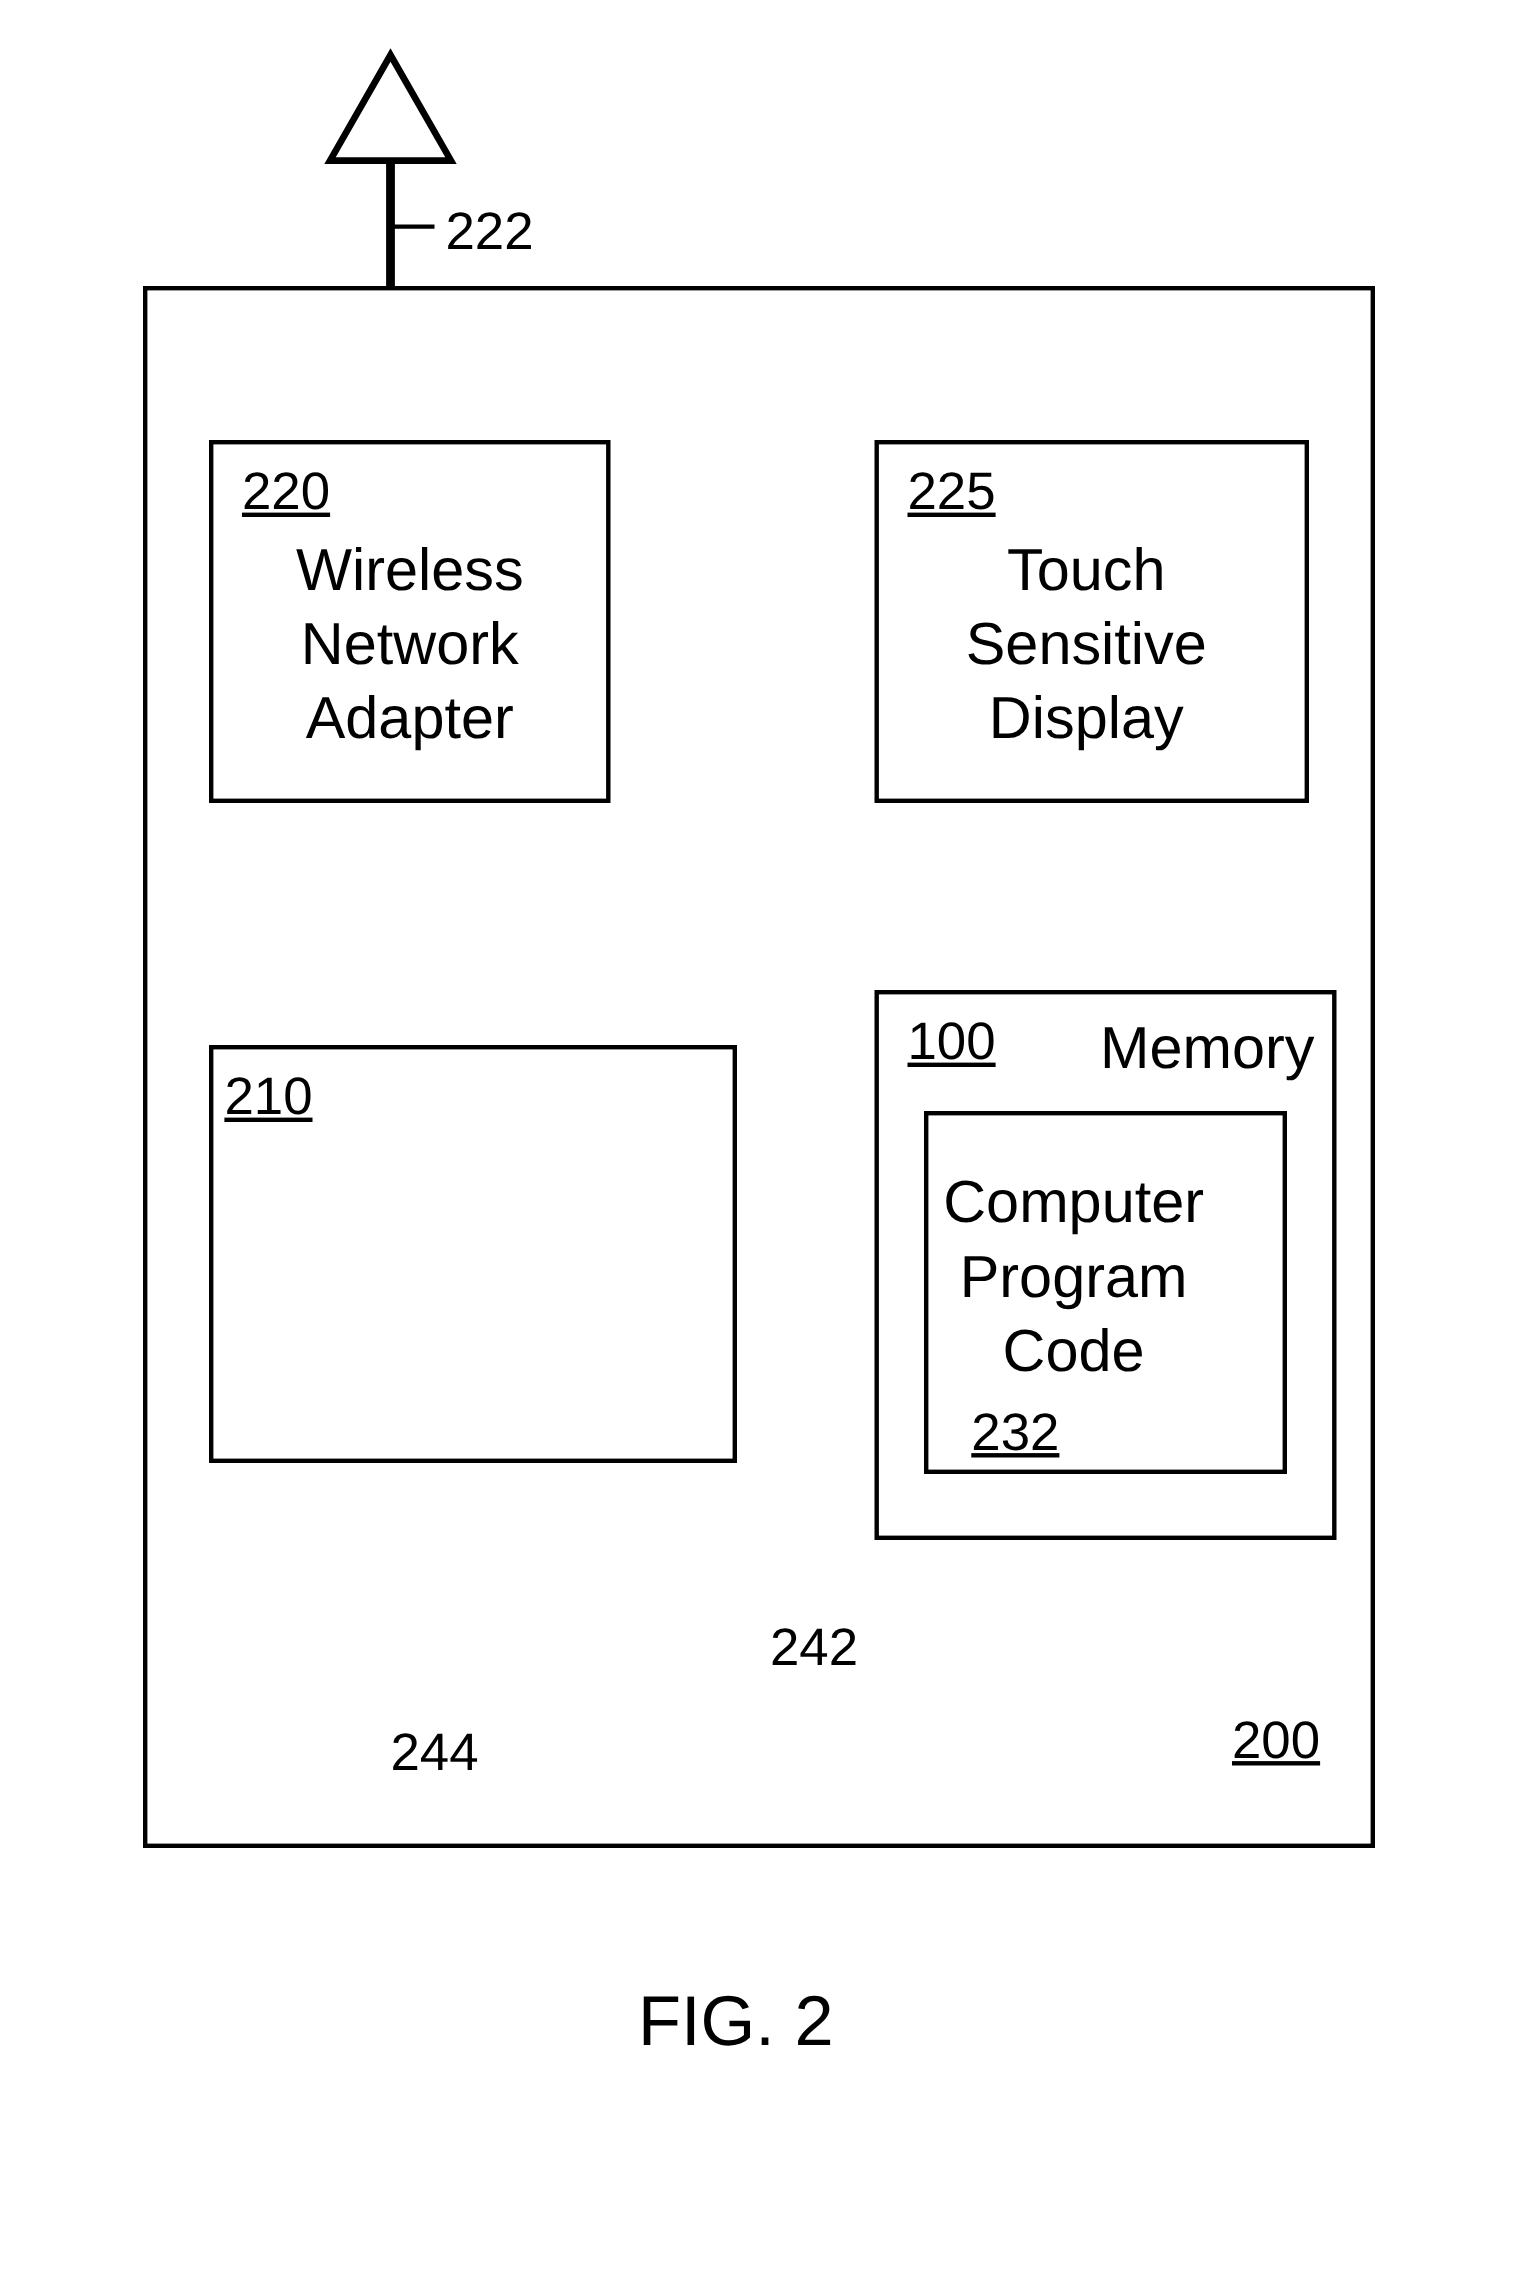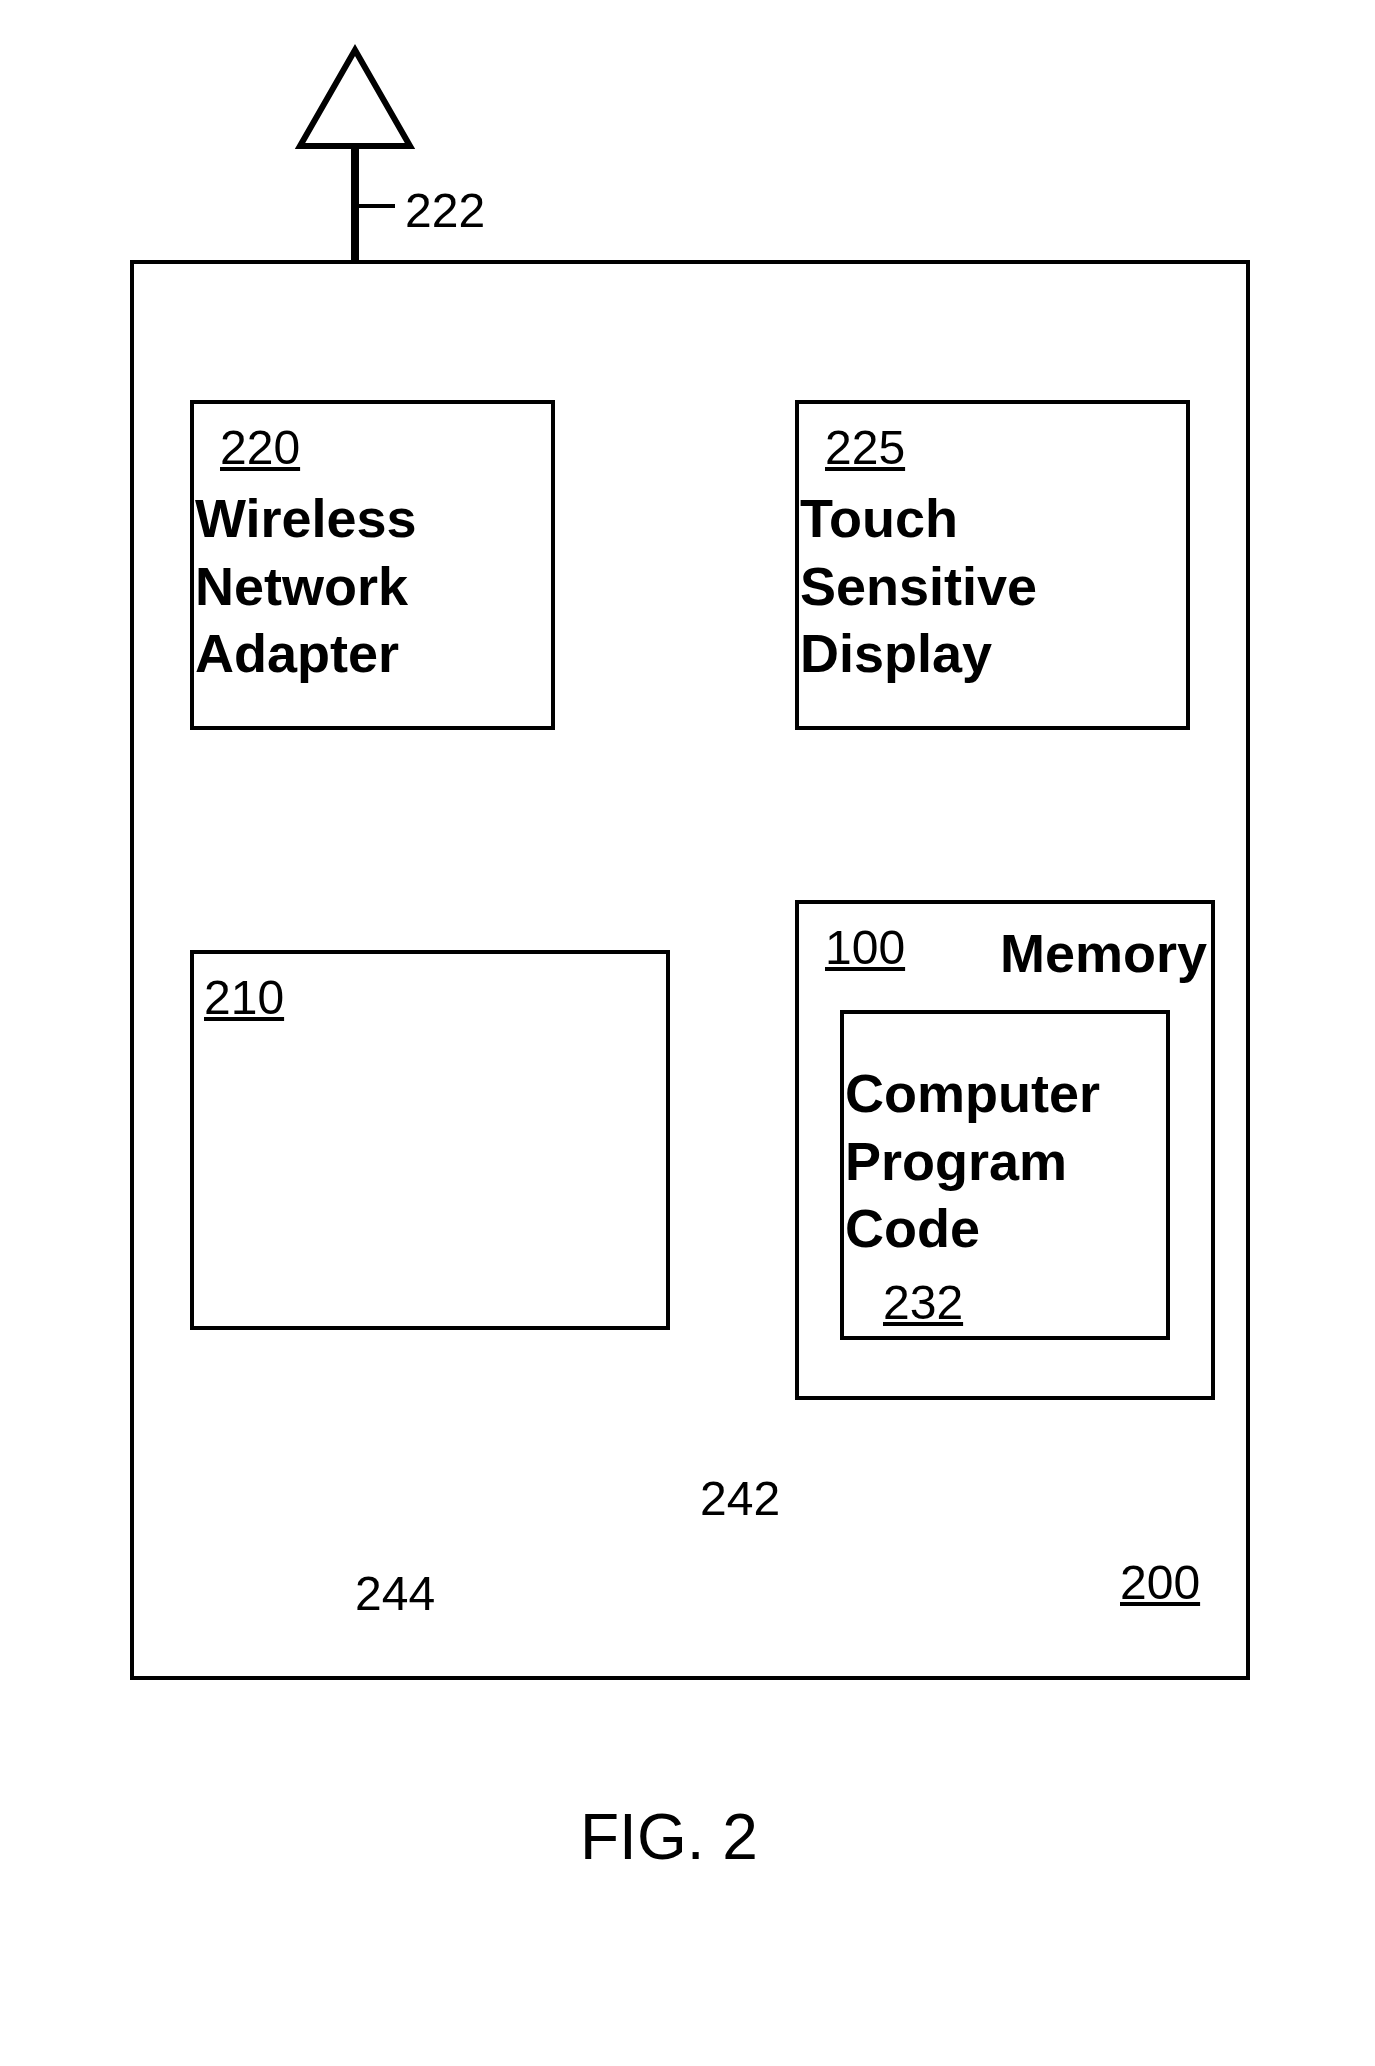--- a/index.html
+++ b/index.html
@@ -23,22 +23,21 @@
   .label {
     position: absolute;
     font-size: 48px;
     line-height: 1.2;
     white-space: pre;
   }
   .big-label {
     position: absolute;
     font-size: 54px;
     line-height: 1.25;
-    text-align: left;
-    font-weight: bold;
+    text-align: center;
   }
   .ref {
     position: absolute;
     font-size: 48px;
     text-decoration: underline;
     text-align: center;
   }
   .fig {
     position: absolute;
     font-size: 64px;
@@ -118,21 +117,21 @@
 
   <div class="box" style="left:190px; top:950px; width:480px; height:380px;"></div>
   <div class="ref" style="left:204px; top:970px;">210</div>
 
   <div class="box" style="left:795px; top:900px; width:420px; height:500px;"></div>
   <div class="ref" style="left:825px; top:920px;">100</div>
   <div class="big-label" style="left:1000px; top:920px;">Memory</div>
 
   <div class="box" style="left:840px; top:1010px; width:330px; height:330px;"></div>
   <div class="ref" style="left:883px; top:1275px;">232</div>
-  <div class="big-label" style="left:845px; top:1060px; width:288px;">Computer
+  <div class="big-label" style="left:796px; top:1060px; width:288px;padding-left:36px;">Computer
 Program
 Code</div>
 
   <div class="label" style="left:700px; top:1470px;">242</div>
 
   <div class="label" style="left:355px; top:1565px;">244</div>
 
   <div class="fig" style="left:580px; top:1800px;">FIG. 2</div>
 
 </div>

